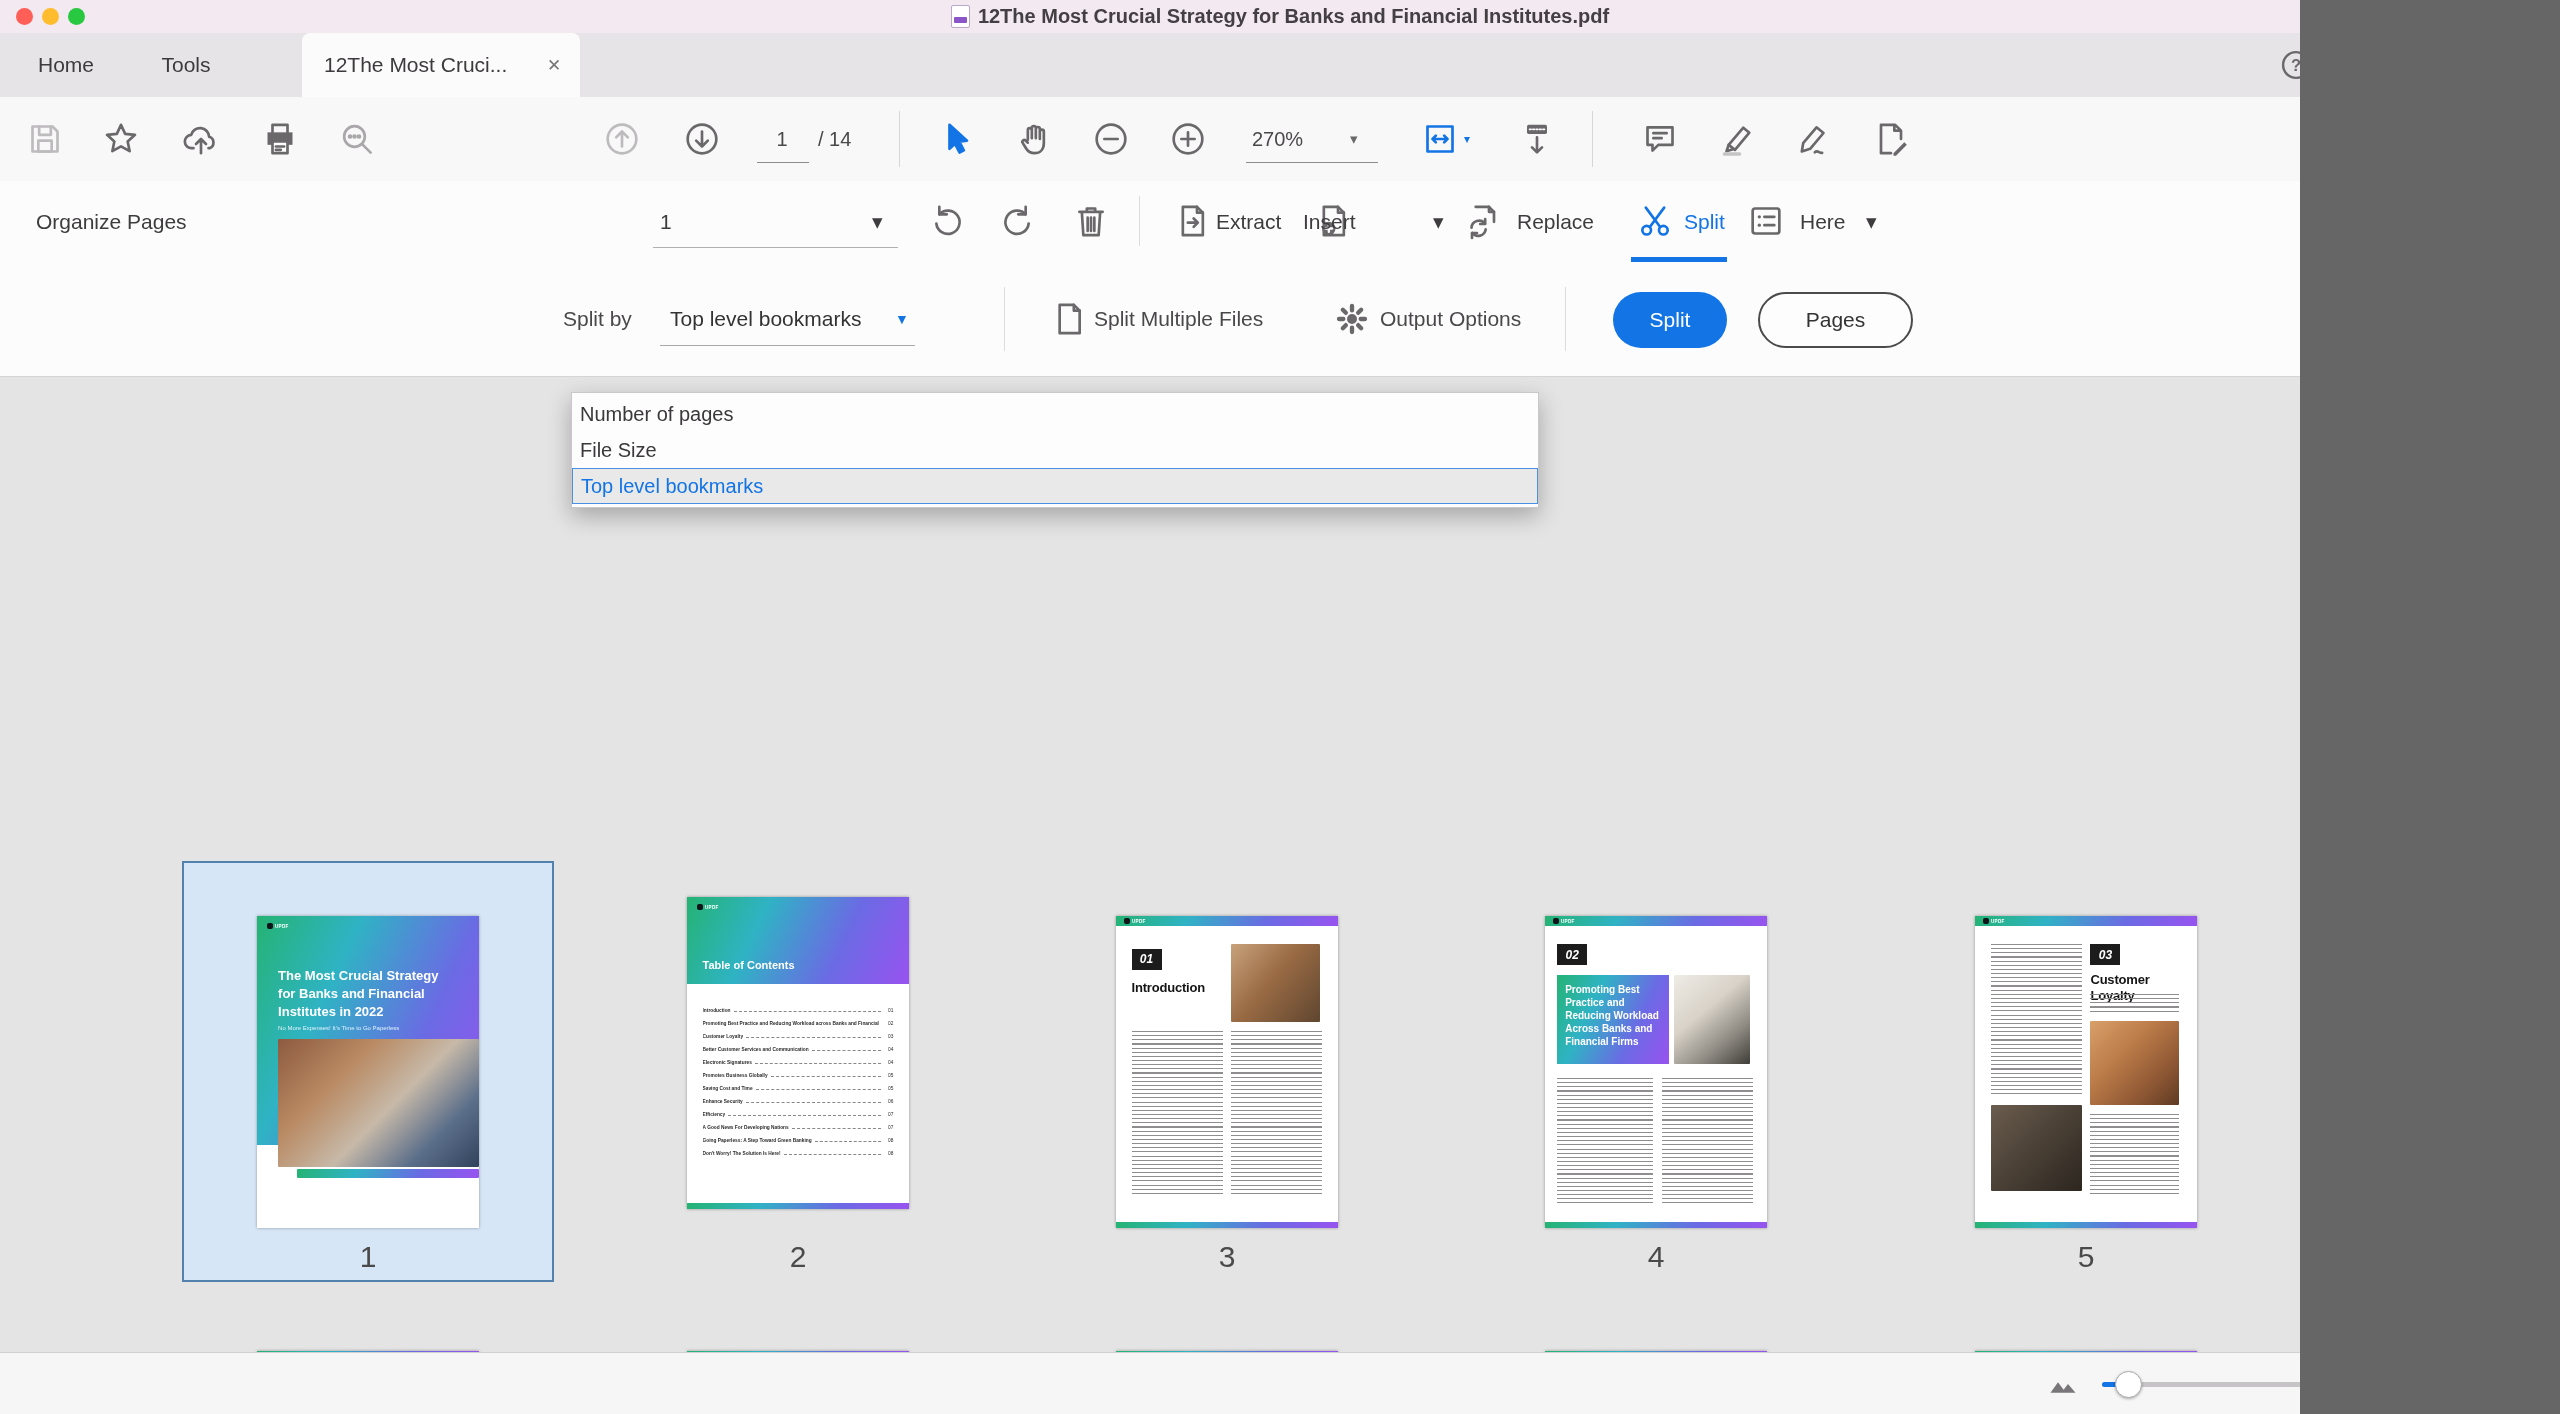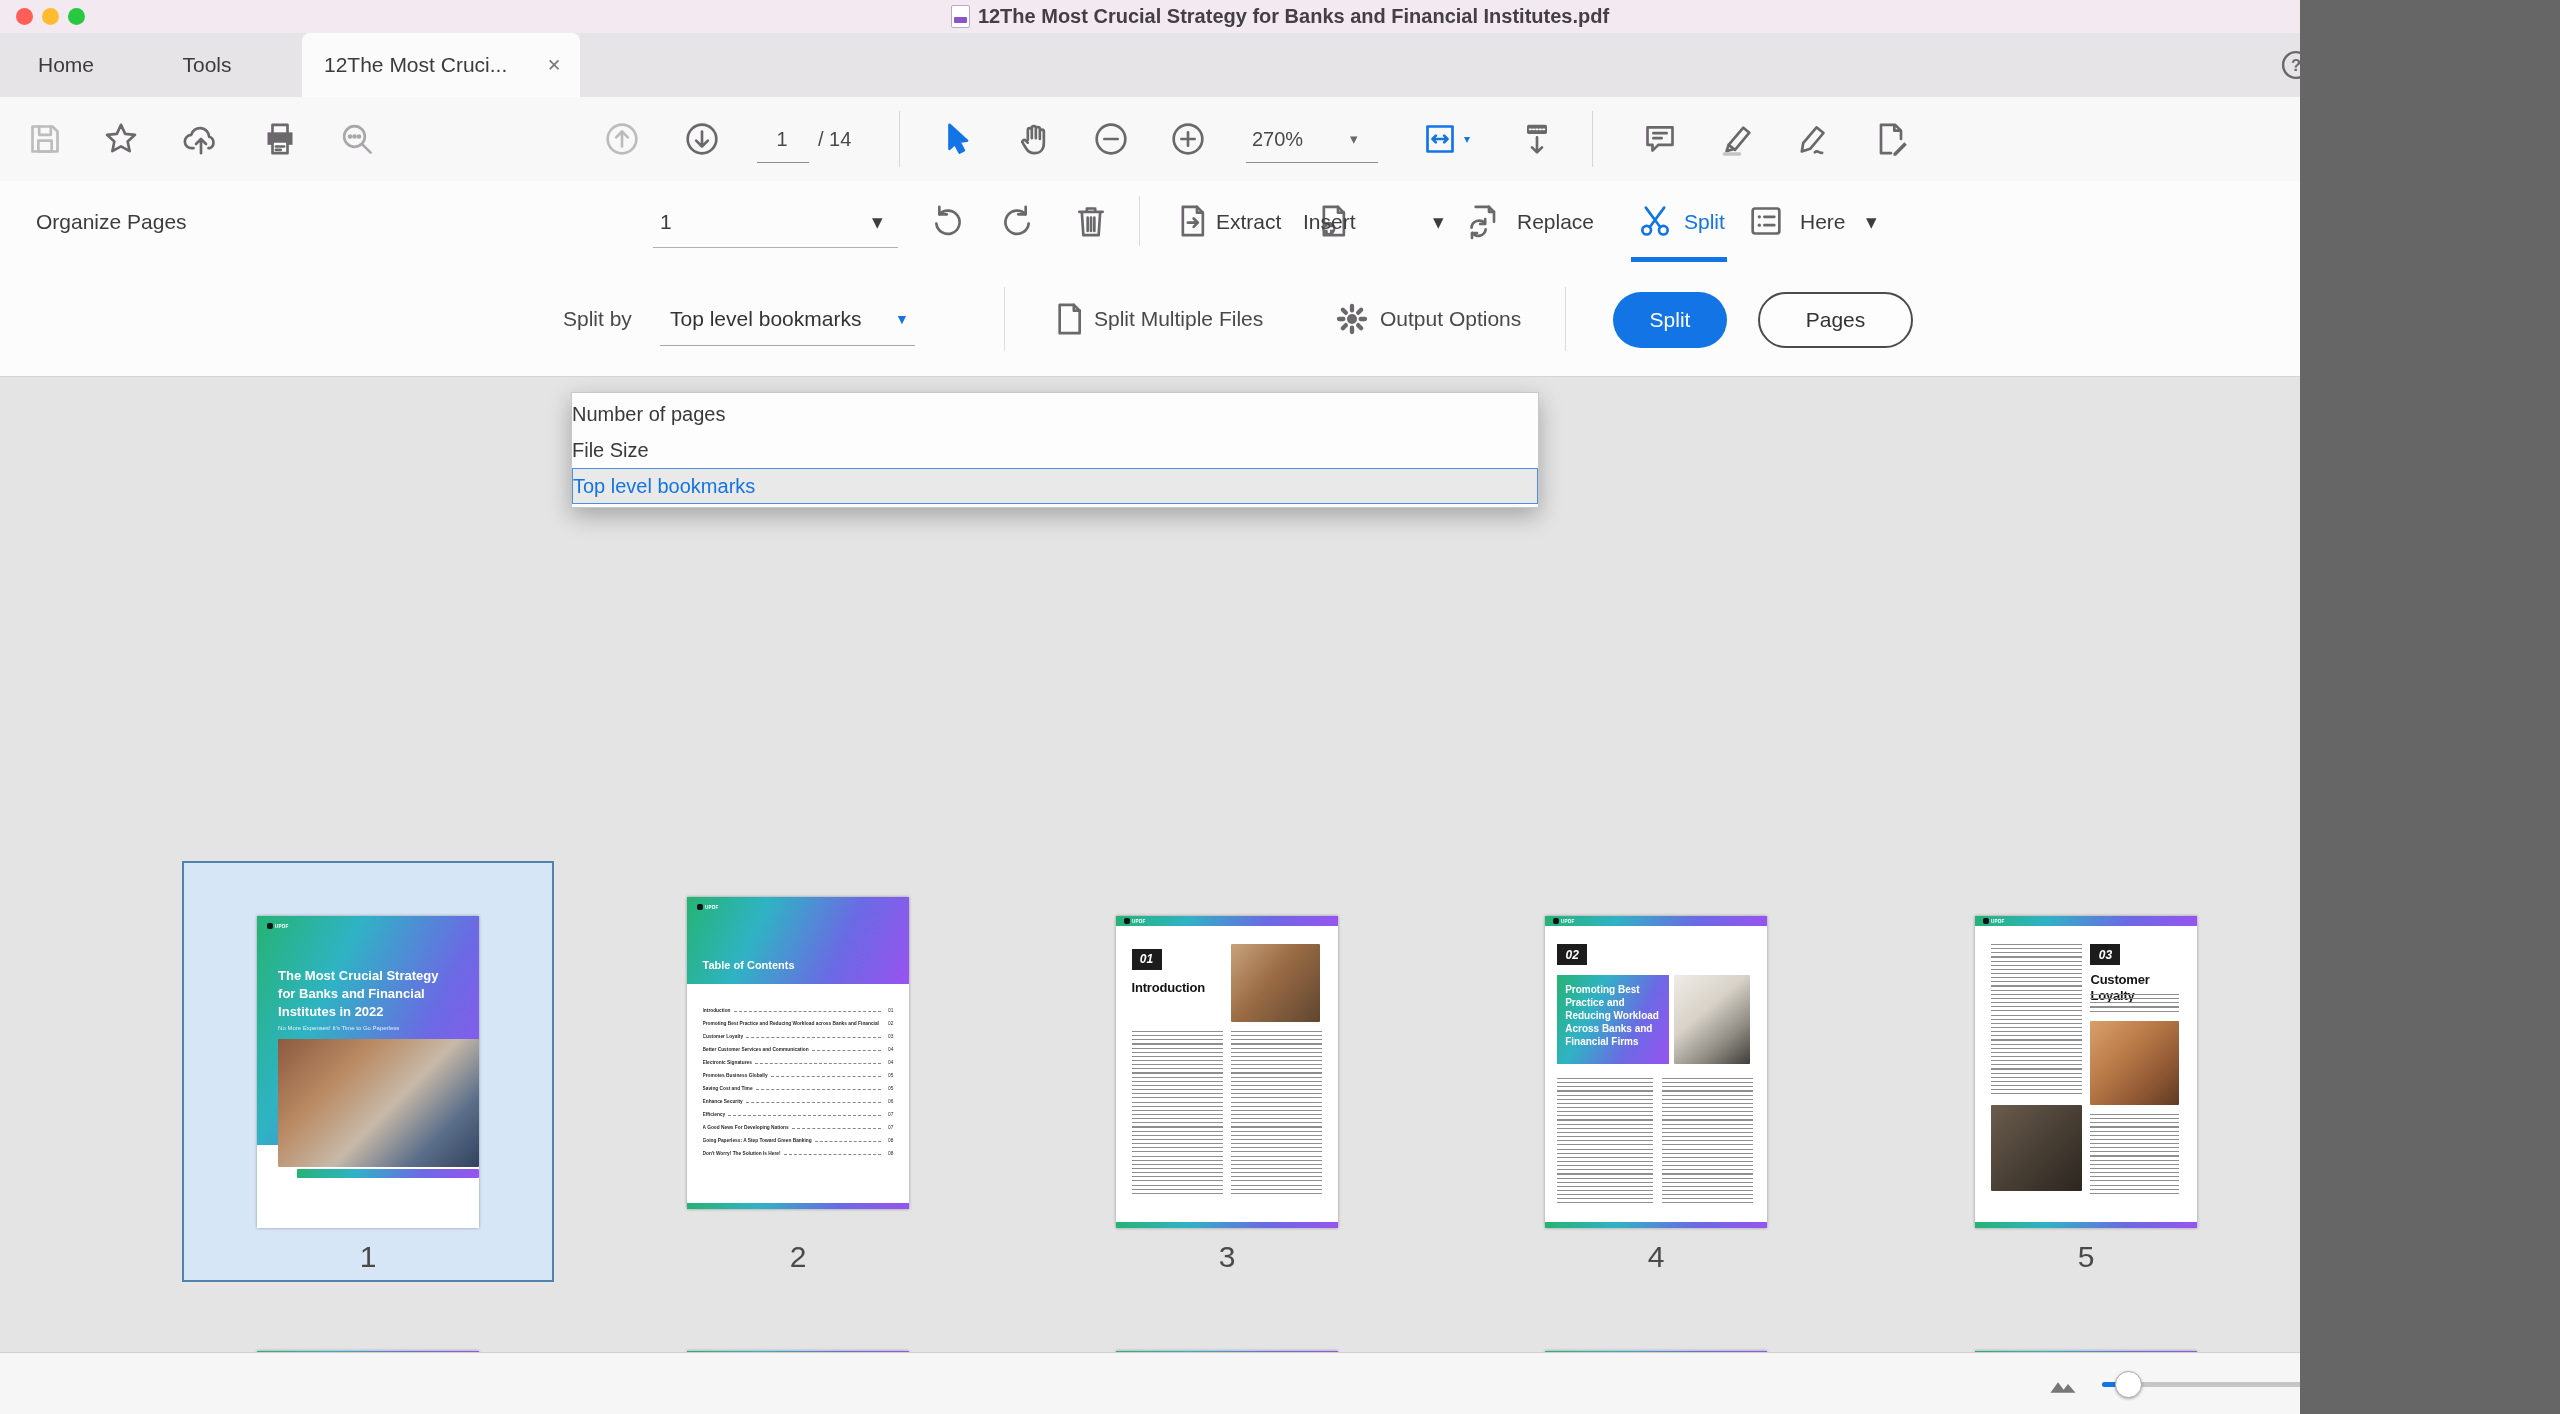--- a/index.html
+++ b/index.html
@@ -48,21 +48,21 @@
   .ssep{position:absolute;top:25px;width:1px;height:64px;background:#dddbdd;}
   .suline{position:absolute;bottom:30px;height:1px;background:#a9a7a9;}
   .pillblue{position:absolute;left:1613px;top:30px;width:114px;height:56px;border-radius:28px;
             display:flex;align-items:center;justify-content:center;color:#fff;font-size:21px;}
   .pillwhite{position:absolute;left:1758px;top:30px;width:155px;height:56px;border-radius:28px;
              border:2px solid #4c4a4c;background:#fdfdfd;display:flex;align-items:center;justify-content:center;
              font-size:21px;color:#333;box-sizing:border-box;}
   
   .dropdown{left:571px;top:392px;width:966px;background:#fdfdfd;border:1px solid #c9c7c9;
             box-shadow:0 8px 22px rgba(0,0,0,.28);padding:3px 0;z-index:50;}
-  .dd-item{height:36px;display:flex;align-items:center;padding-left:0;font-size:20px;color:#3a383a;box-sizing:border-box;}
+  .dd-item{height:36px;display:flex;align-items:center;padding-left:8px;font-size:20px;color:#3a383a;box-sizing:border-box;}
   .dd-item.selected{background:#e9e9e9;border:1px solid #4a90e2;}
   
   #grid{left:0;top:376px;width:2486px;height:976px;}
   .selbg{position:absolute;box-sizing:border-box;}
   .thumb{position:absolute;width:222px;height:312px;background:#fff;box-shadow:0 0 3px rgba(0,0,0,.35);overflow:hidden;}
   .pagenum{position:absolute;width:140px;text-align:center;font-size:30px;color:#4a4a4a;}
   .thumb .blk{position:absolute;}
   .pbadge{background:#1c1c1c;color:#fff;font-style:italic;font-weight:700;font-size:12px;width:30px;height:21px;
           display:flex;align-items:center;justify-content:center;}
   .phead{font-weight:700;color:#141414;line-height:1.22;letter-spacing:-.2px;}
@@ -103,21 +103,21 @@
     <span class="tl" style="left: 42px; background: rgb(254, 188, 46);"></span>
     <span class="tl" style="left: 68px; background: rgb(40, 200, 64);"></span>
     <span class="wintitle">
       <span class="pdficon"></span>
       <span>12The Most Crucial Strategy for Banks and Financial Institutes.pdf</span>
     </span>
   </div>
 
   <div class="abs tabbar">
     <span class="tablabel" style="left:24px;width:84px">Home</span>
-    <span class="tablabel" style="left:174px;width:66px">Tools</span>
+    <span class="tablabel" style="left:153px;width:66px">Tools</span>
     <div class="activetab">
       <span class="doclabel">12The Most Cruci...</span>
       <span class="tabclose">✕</span>
     </div>
     <span class="tbtn" style="left:2278px;top:14px;width:36px;height:36px"><svg viewBox="0 0 24 24" width="100%" height="100%" fill="none" stroke="#6a686a" stroke-width="1.6" stroke-linecap="round" stroke-linejoin="round">
           <circle cx="12" cy="12" r="8.6"></circle>
           <text x="12" y="16" font-size="11" text-anchor="middle" fill="#6a686a" stroke="none" font-family="Liberation Sans,sans-serif" font-weight="bold">?</text>
         </svg></span>
     <span class="tbtn" style="left:2350px;top:14px;width:36px;height:36px"><svg viewBox="0 0 24 24" width="100%" height="100%" fill="none" stroke="#6a686a" stroke-width="1.6" stroke-linecap="round" stroke-linejoin="round">
           <path d="M12 4a5 5 0 0 1 5 5v4l1.8 3H5.2L7 13V9a5 5 0 0 1 5-5z"></path>

